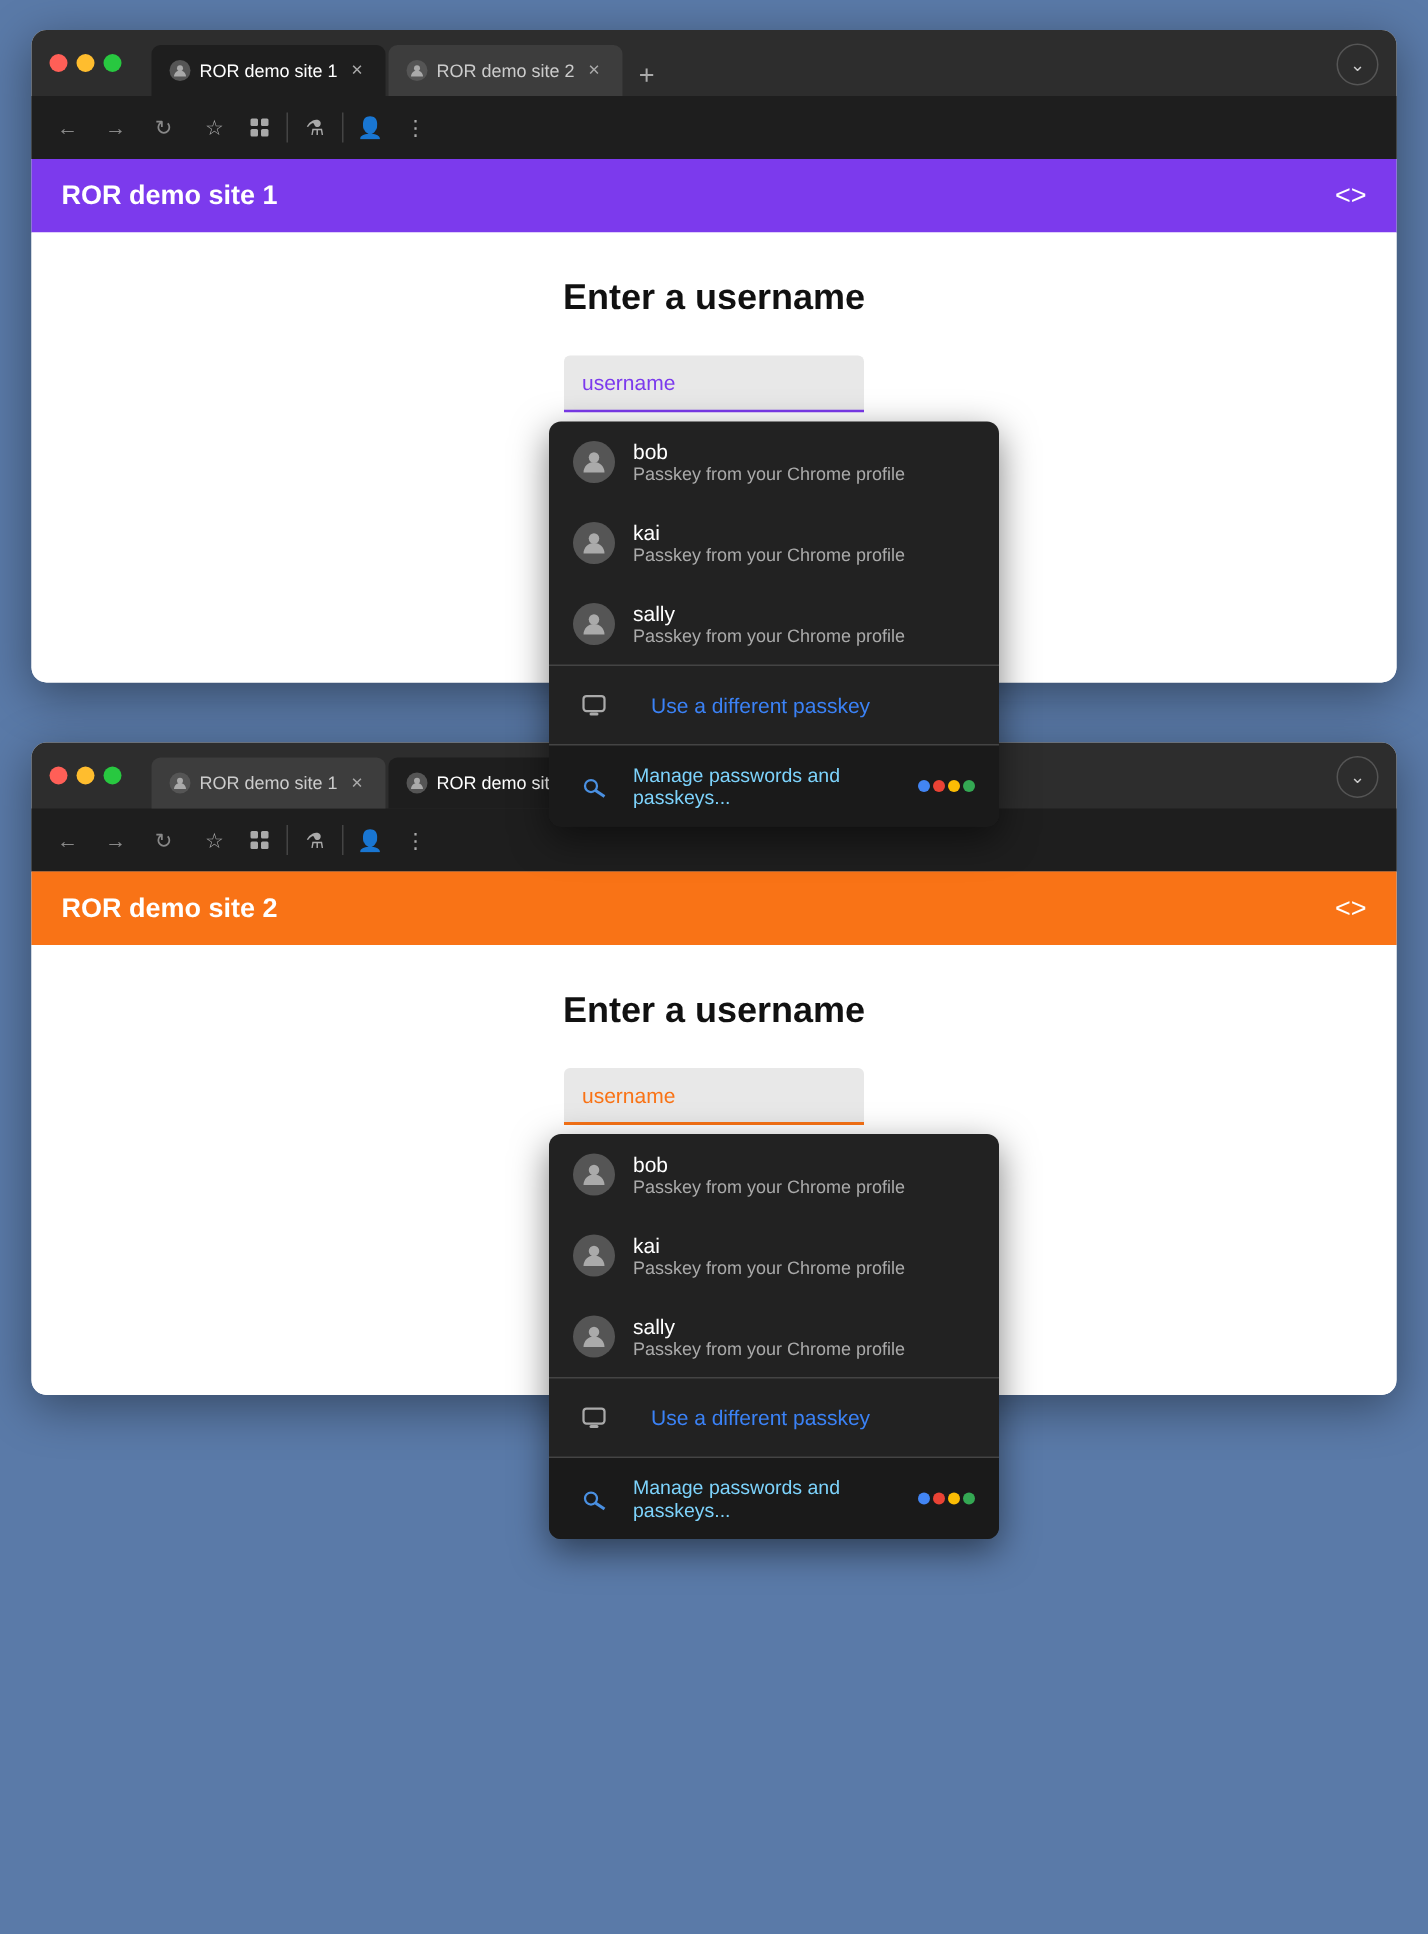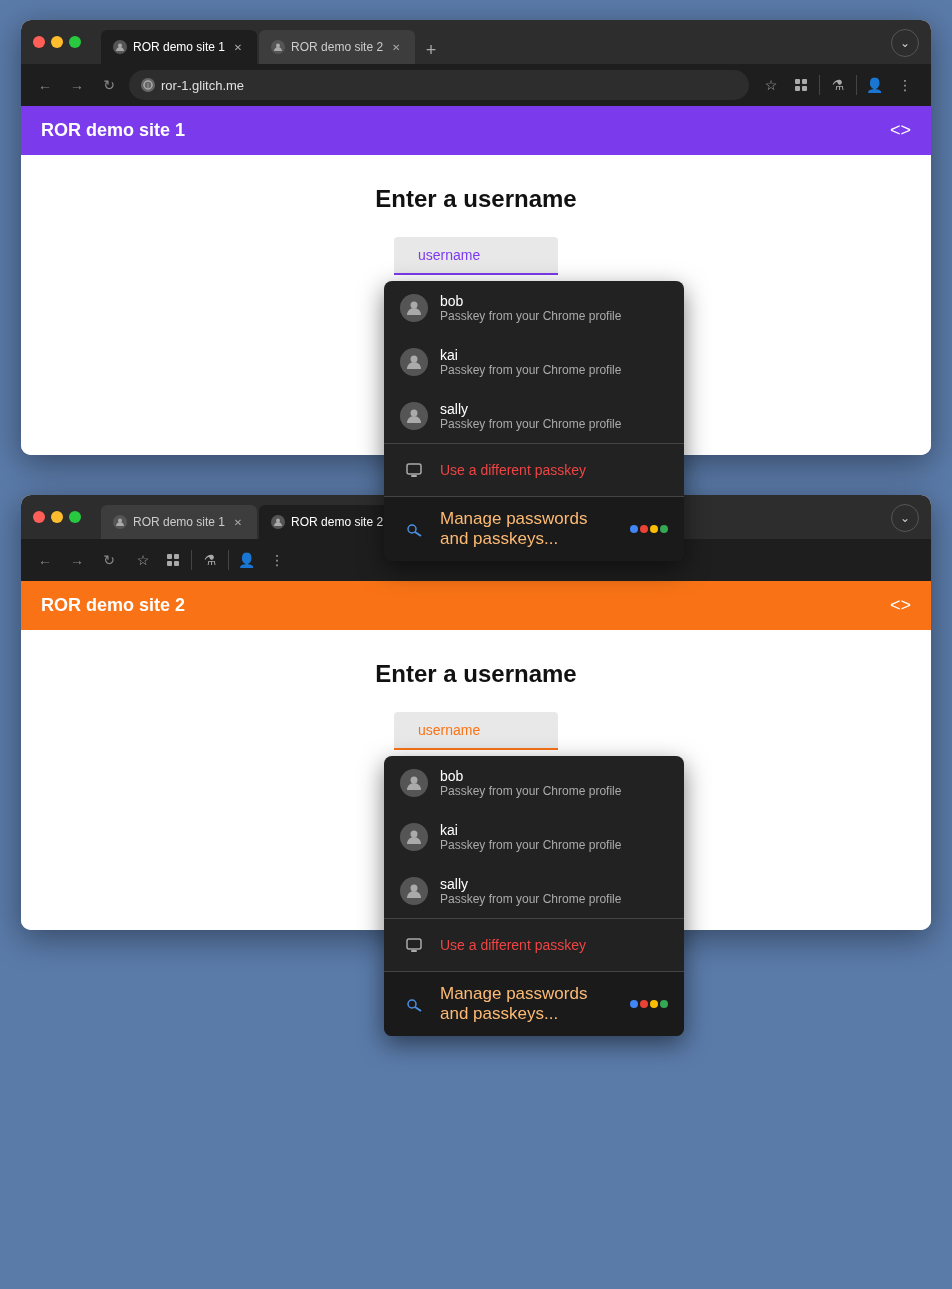--- a/index.html
+++ b/index.html
@@ -244,22 +244,22 @@
       color: #111;
     }
 
     .username-field-wrap {
       display: flex;
       justify-content: center;
       margin-bottom: 12px;
     }
 
     .username-field {
-      width: 164px;
-      padding: 10px 24px;
+      width: 200px;
+      padding: 10px 12px;
       background: #e8e8e8;
       border: none;
       border-radius: 4px 4px 0 0;
       font-size: 14px;
       outline: none;
       color: #7c3aed;
     }
 
     .username-field.orange-variant {
       color: #f97316;
@@ -328,24 +328,24 @@
 
     .passkey-divider {
       height: 1px;
       background: #444;
       margin: 0;
     }
 
     .passkey-action {
       display: flex;
       align-items: center;
-      gap: 12px;
+      gap: 24px;
       padding: 12px 16px;
       cursor: pointer;
-      color: #ef4444;
+      color: #3b82f6;
       font-size: 14px;
       font-weight: 500;
     }
 
     .passkey-action-icon {
       width: 28px;
       height: 28px;
       display: flex;
       align-items: center;
       justify-content: center;
@@ -356,22 +356,22 @@
       display: flex;
       align-items: center;
       gap: 12px;
       padding: 12px 16px;
       cursor: pointer;
       background: #1a1a1a;
       border-top: 1px solid #444;
     }
 
     .passkey-manage-text {
-      color: #fdba74;
-      font-size: 17px;
+      color: #7dd3fc;
+      font-size: 13px;
     }
 
     
     .traffic-lights {
       display: flex;
       gap: 6px;
       padding: 10px 12px;
       align-items: center;
     }
 
@@ -421,178 +421,20 @@
           <div class="tab-favicon user-icon">
             <svg width="10" height="10" viewBox="0 0 10 10">
                 <circle cx="5" cy="3.5" r="2" fill="#aaa"></circle>
                 <path d="M1 9c0-2.2 1.8-4 4-4s4 1.8 4 4" fill="#aaa"></path>
               </svg>
           </div>
           <span class="tab-title">ROR demo site 1</span>
           <div class="tab-close">✕</div>
         </div>
         <div class="tab">
-          <div class="tab-favicon user-icon">
-            <svg width="10" height="10" viewBox="0 0 10 10">
-                <circle cx="5" cy="3.5" r="2" fill="#aaa"></circle>
-                <path d="M1 9c0-2.2 1.8-4 4-4s4 1.8 4 4" fill="#aaa"></path>
-              </svg>
-          </div>
-          <span class="tab-title">ROR demo site 2</span>
-          <div class="tab-close">✕</div>
-        </div>
-        <div class="tab-new">+</div>
-        <div class="tab-dropdown">⌄</div>
-      </div>
-    </div>
-
-    <div class="address-bar">
-      <div class="nav-btn">←</div>
-      <div class="nav-btn">→</div>
-      <div class="nav-btn">↻</div>
-      <div class="address-input-wrap">
-        <div class="site-icon">
-          <svg width="10" height="10" viewBox="0 0 10 10">
-              <circle cx="5" cy="5" r="4" fill="none" stroke="#aaa" stroke-width="1.5"></circle>
-              <text x="5" y="8" text-anchor="middle" font-size="7" fill="#aaa">i</text>
-            </svg>
-        </div>
-        <span class="address-text">ror-1.glitch.me</span>
-      </div>
-      <div class="address-actions">
-        <div class="addr-action-btn">☆</div>
-        <div class="addr-action-btn">
-          <svg width="16" height="16" viewBox="0 0 16 16">
-              <rect x="2" y="2" width="5" height="5" rx="1" fill="#aaa"></rect>
-              <rect x="9" y="2" width="5" height="5" rx="1" fill="#aaa"></rect>
-              <rect x="2" y="9" width="5" height="5" rx="1" fill="#aaa"></rect>
-              <rect x="9" y="9" width="5" height="5" rx="1" fill="#aaa"></rect>
-            </svg>
-        </div>
-        <div class="divider-v"></div>
-        <div class="addr-action-btn">⚗</div>
-        <div class="divider-v"></div>
-        <div class="addr-action-btn">👤</div>
-        <div class="addr-action-btn">⋮</div>
-      </div>
-    </div>
-  </div>
-
-  <div class="site-header purple">
-    <span class="site-title">ROR demo site 1</span>
-    <span class="site-header-icon">&lt;&gt;</span>
-  </div>
-
-  <div class="page-content" style="min-height:300px; overflow:visible; position:relative;">
-    <h1 class="page-heading">Enter a username</h1>
-
-    <div class="username-field-wrap">
-      <div style="position:relative">
-        <input type="text" class="username-field" value="username" style="border-bottom: 2px solid rgb(124, 58, 237); display: block;">
-
-        <div class="passkey-dropdown" style="top:44px; left:10px;">
-
-          <div class="passkey-item">
-            <div class="passkey-user-icon">
-              <svg width="16" height="16" viewBox="0 0 16 16">
-                  <circle cx="8" cy="5" r="3.5" fill="#aaa"></circle>
-                  <path d="M1 15c0-3.9 3.1-7 7-7s7 3.1 7 7" fill="#aaa"></path>
-                </svg>
-            </div>
-            <div class="passkey-info">
-              <span class="passkey-name">bob</span>
-              <span class="passkey-sub">Passkey from your Chrome profile</span>
-            </div>
-          </div>
-
-          <div class="passkey-item">
-            <div class="passkey-user-icon">
-              <svg width="16" height="16" viewBox="0 0 16 16">
-                  <circle cx="8" cy="5" r="3.5" fill="#aaa"></circle>
-                  <path d="M1 15c0-3.9 3.1-7 7-7s7 3.1 7 7" fill="#aaa"></path>
-                </svg>
-            </div>
-            <div class="passkey-info">
-              <span class="passkey-name">kai</span>
-              <span class="passkey-sub">Passkey from your Chrome profile</span>
-            </div>
-          </div>
-
-          <div class="passkey-item">
-            <div class="passkey-user-icon">
-              <svg width="16" height="16" viewBox="0 0 16 16">
-                  <circle cx="8" cy="5" r="3.5" fill="#aaa"></circle>
-                  <path d="M1 15c0-3.9 3.1-7 7-7s7 3.1 7 7" fill="#aaa"></path>
-                </svg>
-            </div>
-            <div class="passkey-info">
-              <span class="passkey-name">sally</span>
-              <span class="passkey-sub">Passkey from your Chrome profile</span>
-            </div>
-          </div>
-
-          <div class="passkey-divider"></div>
-
-          <div class="passkey-action">
-            <div class="passkey-action-icon">
-              <svg width="20" height="20" viewBox="0 0 20 20">
-                  <rect x="3" y="4" width="14" height="10" rx="2" fill="none" stroke="#aaa" stroke-width="1.5"></rect>
-                  <rect x="7" y="15" width="6" height="2" rx="1" fill="#aaa"></rect>
-                </svg>
-            </div>
-            <span>Use a different passkey</span>
-          </div>
-
-          <div class="passkey-manage">
-            <div class="passkey-action-icon">
-              <svg width="20" height="20" viewBox="0 0 20 20">
-                  <circle cx="8" cy="10" r="4" fill="none" stroke="#4a90e2" stroke-width="1.5"></circle>
-                  <line x1="11" y1="13" x2="17" y2="17" stroke="#4a90e2" stroke-width="2"></line>
-                </svg>
-            </div>
-            <span class="passkey-manage-text">Manage passwords and passkeys...</span>
-            <div style="margin-left:auto; display:flex; gap:2px;">
-              <div style="width:8px; height:8px; border-radius:50%; background:#4285f4;"></div>
-              <div style="width:8px; height:8px; border-radius:50%; background:#ea4335;"></div>
-              <div style="width:8px; height:8px; border-radius:50%; background:#fbbc04;"></div>
-              <div style="width:8px; height:8px; border-radius:50%; background:#34a853;"></div>
-            </div>
-          </div>
-        </div>
-      </div>
-    </div>
-
-    <p class="any-username-text">Any usernam...</p>
-    <div class="submit-btn-wrap">
-      <button class="submit-btn purple-btn">Go</button>
-    </div>
-  </div>
-</div>
-
-<div class="browser-window" style="margin-top:10px;">
-  <div class="browser-chrome">
-
-    <div class="browser-top-row">
-      <div class="traffic-lights">
-        <div class="traffic-light tl-red"></div>
-        <div class="traffic-light tl-yellow"></div>
-        <div class="traffic-light tl-green"></div>
-      </div>
-      <div class="tab-bar" style="flex:1">
-        <div class="tab">
-          <div class="tab-favicon user-icon">
-            <svg width="10" height="10" viewBox="0 0 10 10">
-                <circle cx="5" cy="3.5" r="2" fill="#aaa"></circle>
-                <path d="M1 9c0-2.2 1.8-4 4-4s4 1.8 4 4" fill="#aaa"></path>
-              </svg>
-          </div>
-          <span class="tab-title">ROR demo site 1</span>
-          <div class="tab-close">✕</div>
-        </div>
-        <div class="tab active">
           <div class="tab-favicon user-icon">
             <svg width="10" height="10" viewBox="0 0 10 10">
                 <circle cx="5" cy="3.5" r="2" fill="#aaa"></circle>
                 <path d="M1 9c0-2.2 1.8-4 4-4s4 1.8 4 4" fill="#aaa"></path>
               </svg>
           </div>
           <span class="tab-title">ROR demo site 2</span>
           <div class="tab-close">✕</div>
         </div>
         <div class="tab-new">+</div>
@@ -616,31 +458,31 @@
         </div>
         <div class="divider-v"></div>
         <div class="addr-action-btn">⚗</div>
         <div class="divider-v"></div>
         <div class="addr-action-btn">👤</div>
         <div class="addr-action-btn">⋮</div>
       </div>
     </div>
   </div>
 
-  <div class="site-header orange">
-    <span class="site-title">ROR demo site 2</span>
+  <div class="site-header purple">
+    <span class="site-title">ROR demo site 1</span>
     <span class="site-header-icon">&lt;&gt;</span>
   </div>
 
   <div class="page-content" style="min-height:300px; overflow:visible; position:relative;">
     <h1 class="page-heading">Enter a username</h1>
 
     <div class="username-field-wrap">
-      <div style="position:relative;">
-        <input type="text" class="username-field orange-variant" value="username" style="border-bottom: 2px solid rgb(249, 115, 22); display: block;">
+      <div style="position:relative">
+        <input type="text" class="username-field" value="username" style="border-bottom: 2px solid rgb(124, 58, 237); display: block;">
 
         <div class="passkey-dropdown" style="top:44px; left:10px;">
 
           <div class="passkey-item">
             <div class="passkey-user-icon">
               <svg width="16" height="16" viewBox="0 0 16 16">
                   <circle cx="8" cy="5" r="3.5" fill="#aaa"></circle>
                   <path d="M1 15c0-3.9 3.1-7 7-7s7 3.1 7 7" fill="#aaa"></path>
                 </svg>
             </div>
@@ -702,16 +544,165 @@
               <div style="width:8px; height:8px; border-radius:50%; background:#fbbc04;"></div>
               <div style="width:8px; height:8px; border-radius:50%; background:#34a853;"></div>
             </div>
           </div>
         </div>
       </div>
     </div>
 
     <p class="any-username-text">Any usernam...</p>
     <div class="submit-btn-wrap">
+      <button class="submit-btn purple-btn">Go</button>
+    </div>
+  </div>
+</div>
+
+<div class="browser-window" style="margin-top:10px;">
+  <div class="browser-chrome">
+
+    <div class="browser-top-row">
+      <div class="traffic-lights">
+        <div class="traffic-light tl-red"></div>
+        <div class="traffic-light tl-yellow"></div>
+        <div class="traffic-light tl-green"></div>
+      </div>
+      <div class="tab-bar" style="flex:1">
+        <div class="tab">
+          <div class="tab-favicon user-icon">
+            <svg width="10" height="10" viewBox="0 0 10 10">
+                <circle cx="5" cy="3.5" r="2" fill="#aaa"></circle>
+                <path d="M1 9c0-2.2 1.8-4 4-4s4 1.8 4 4" fill="#aaa"></path>
+              </svg>
+          </div>
+          <span class="tab-title">ROR demo site 1</span>
+          <div class="tab-close">✕</div>
+        </div>
+        <div class="tab active">
+          <div class="tab-favicon user-icon">
+            <svg width="10" height="10" viewBox="0 0 10 10">
+                <circle cx="5" cy="3.5" r="2" fill="#aaa"></circle>
+                <path d="M1 9c0-2.2 1.8-4 4-4s4 1.8 4 4" fill="#aaa"></path>
+              </svg>
+          </div>
+          <span class="tab-title">ROR demo site 2</span>
+          <div class="tab-close">✕</div>
+        </div>
+        <div class="tab-new">+</div>
+        <div class="tab-dropdown">⌄</div>
+      </div>
+    </div>
+
+    <div class="address-bar">
+      <div class="nav-btn">←</div>
+      <div class="nav-btn">→</div>
+      <div class="nav-btn">↻</div>
+      <div class="address-actions">
+        <div class="addr-action-btn">☆</div>
+        <div class="addr-action-btn">
+          <svg width="16" height="16" viewBox="0 0 16 16">
+              <rect x="2" y="2" width="5" height="5" rx="1" fill="#aaa"></rect>
+              <rect x="9" y="2" width="5" height="5" rx="1" fill="#aaa"></rect>
+              <rect x="2" y="9" width="5" height="5" rx="1" fill="#aaa"></rect>
+              <rect x="9" y="9" width="5" height="5" rx="1" fill="#aaa"></rect>
+            </svg>
+        </div>
+        <div class="divider-v"></div>
+        <div class="addr-action-btn">⚗</div>
+        <div class="divider-v"></div>
+        <div class="addr-action-btn">👤</div>
+        <div class="addr-action-btn">⋮</div>
+      </div>
+    </div>
+  </div>
+
+  <div class="site-header orange">
+    <span class="site-title">ROR demo site 2</span>
+    <span class="site-header-icon">&lt;&gt;</span>
+  </div>
+
+  <div class="page-content" style="min-height:300px; overflow:visible; position:relative;">
+    <h1 class="page-heading">Enter a username</h1>
+
+    <div class="username-field-wrap">
+      <div style="position:relative;">
+        <input type="text" class="username-field orange-variant" value="username" style="border-bottom: 2px solid rgb(249, 115, 22); display: block;">
+
+        <div class="passkey-dropdown" style="top:44px; left:10px;">
+
+          <div class="passkey-item">
+            <div class="passkey-user-icon">
+              <svg width="16" height="16" viewBox="0 0 16 16">
+                  <circle cx="8" cy="5" r="3.5" fill="#aaa"></circle>
+                  <path d="M1 15c0-3.9 3.1-7 7-7s7 3.1 7 7" fill="#aaa"></path>
+                </svg>
+            </div>
+            <div class="passkey-info">
+              <span class="passkey-name">bob</span>
+              <span class="passkey-sub">Passkey from your Chrome profile</span>
+            </div>
+          </div>
+
+          <div class="passkey-item">
+            <div class="passkey-user-icon">
+              <svg width="16" height="16" viewBox="0 0 16 16">
+                  <circle cx="8" cy="5" r="3.5" fill="#aaa"></circle>
+                  <path d="M1 15c0-3.9 3.1-7 7-7s7 3.1 7 7" fill="#aaa"></path>
+                </svg>
+            </div>
+            <div class="passkey-info">
+              <span class="passkey-name">kai</span>
+              <span class="passkey-sub">Passkey from your Chrome profile</span>
+            </div>
+          </div>
+
+          <div class="passkey-item">
+            <div class="passkey-user-icon">
+              <svg width="16" height="16" viewBox="0 0 16 16">
+                  <circle cx="8" cy="5" r="3.5" fill="#aaa"></circle>
+                  <path d="M1 15c0-3.9 3.1-7 7-7s7 3.1 7 7" fill="#aaa"></path>
+                </svg>
+            </div>
+            <div class="passkey-info">
+              <span class="passkey-name">sally</span>
+              <span class="passkey-sub">Passkey from your Chrome profile</span>
+            </div>
+          </div>
+
+          <div class="passkey-divider"></div>
+
+          <div class="passkey-action">
+            <div class="passkey-action-icon">
+              <svg width="20" height="20" viewBox="0 0 20 20">
+                  <rect x="3" y="4" width="14" height="10" rx="2" fill="none" stroke="#aaa" stroke-width="1.5"></rect>
+                  <rect x="7" y="15" width="6" height="2" rx="1" fill="#aaa"></rect>
+                </svg>
+            </div>
+            <span>Use a different passkey</span>
+          </div>
+
+          <div class="passkey-manage">
+            <div class="passkey-action-icon">
+              <svg width="20" height="20" viewBox="0 0 20 20">
+                  <circle cx="8" cy="10" r="4" fill="none" stroke="#4a90e2" stroke-width="1.5"></circle>
+                  <line x1="11" y1="13" x2="17" y2="17" stroke="#4a90e2" stroke-width="2"></line>
+                </svg>
+            </div>
+            <span class="passkey-manage-text">Manage passwords and passkeys...</span>
+            <div style="margin-left:auto; display:flex; gap:2px;">
+              <div style="width:8px; height:8px; border-radius:50%; background:#4285f4;"></div>
+              <div style="width:8px; height:8px; border-radius:50%; background:#ea4335;"></div>
+              <div style="width:8px; height:8px; border-radius:50%; background:#fbbc04;"></div>
+              <div style="width:8px; height:8px; border-radius:50%; background:#34a853;"></div>
+            </div>
+          </div>
+        </div>
+      </div>
+    </div>
+
+    <p class="any-username-text">Any usernam...</p>
+    <div class="submit-btn-wrap">
       <button class="submit-btn orange-btn">Go</button>
     </div>
   </div>
 </div>
 
 </body></html>

